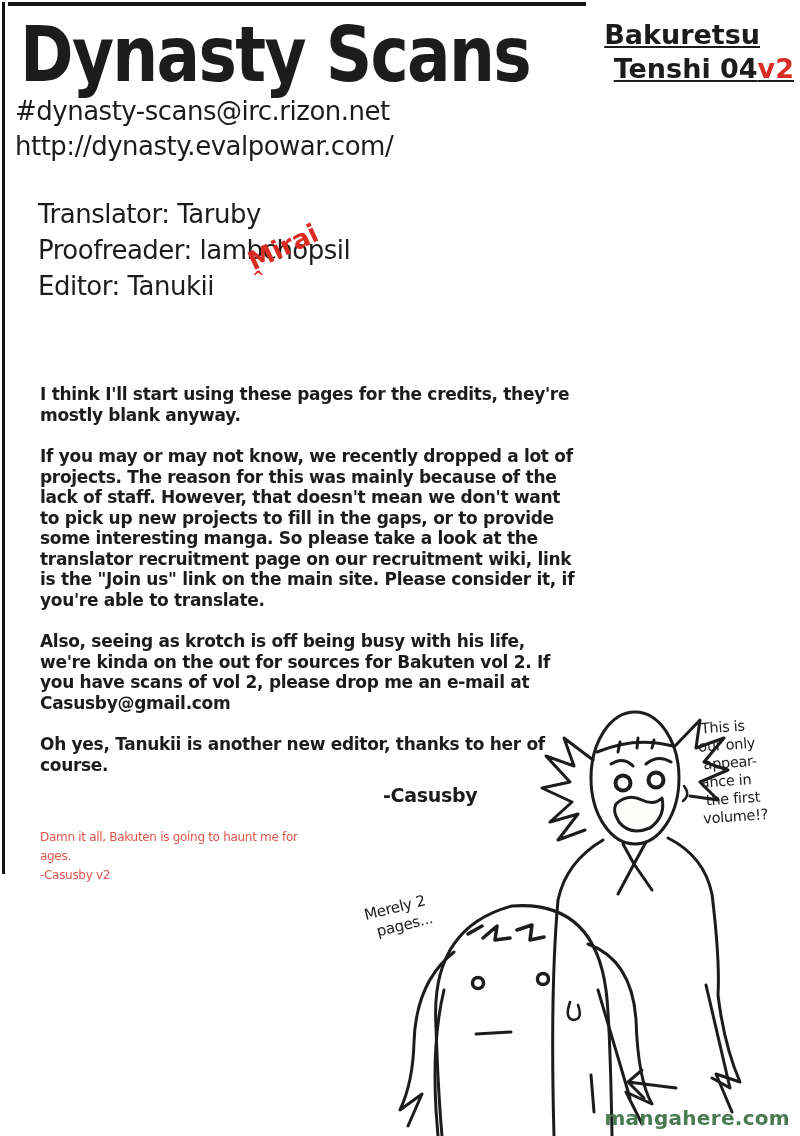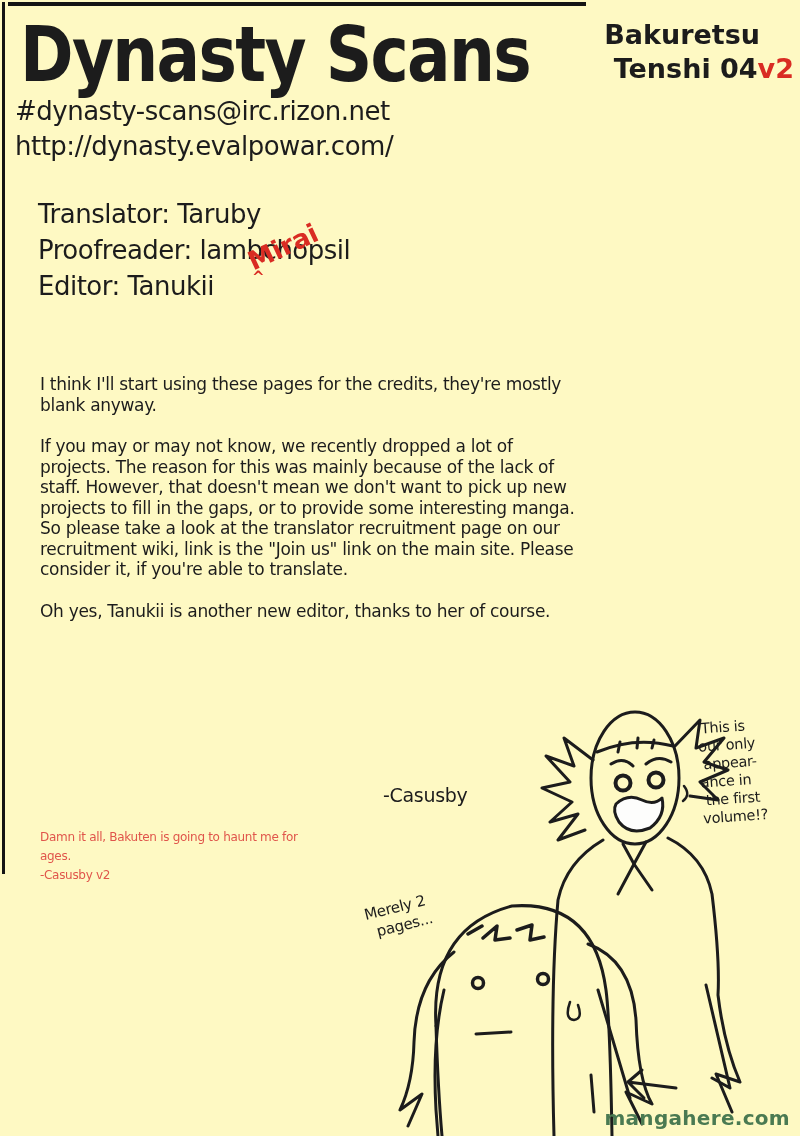--- a/index.html
+++ b/index.html
@@ -1,38 +1,38 @@
 <!DOCTYPE html>
 <html><head>
 <meta charset="utf-8">
 <style>
   html,body{margin:0;padding:0;background:#e8e8e8;}
   .page{
     position:relative;
     width:800px;height:1136px;
     margin:0 auto;
-    background:#fef9c3;
+    background:#ffffff;
     overflow:hidden;
     font-family:"DejaVu Sans", sans-serif;
     color:#1c1c1c;
   }
   .rule{position:absolute;background:#141414;}
   .rule.top{left:8px;top:2px;width:578px;height:4px;}
   .rule.left{left:2px;top:2px;width:3px;height:872px;}
 
   .title{
     position:absolute;left:20px;top:10px;
     font-size:76px;font-weight:bold;letter-spacing:-2px;
     transform:scaleX(0.85);transform-origin:left top;
     white-space:nowrap;
   }
   .series{
     position:absolute;right:6px;top:18px;
     font-size:27px;font-weight:bold;line-height:34px;
-    text-align:right;white-space:nowrap;
+    text-align:right;white-space:nowrap;text-decoration:underline;
   }
   .series .l1{padding-right:34px;display:block;}
   .red{color:#d92c23;}
 
   .contact{
     position:absolute;left:15px;
     font-size:26px;letter-spacing:-0.5px;white-space:nowrap;
   }
   .contact.irc{top:96px;}
   .contact.url{top:131px;}
@@ -45,27 +45,27 @@
     position:absolute;left:246px;top:232px;
     font-size:26px;font-weight:bold;color:#d92c23;
     transform:rotate(-25deg);white-space:nowrap;
   }
   .mirai-caret{
     position:absolute;left:252px;top:268px;
     font-size:15px;color:#d92c23;font-weight:bold;
   }
 
   .paragraphs{
-    position:absolute;left:40px;top:374px;width:540px;
-    font-size:17px;line-height:20.5px;letter-spacing:-0.3px;
+    position:absolute;left:40px;top:384px;width:540px;
+    font-size:17px;line-height:20.5px;letter-spacing:-0.3px;font-weight:bold;
   }
   .paragraphs p{margin:0 0 21px 0;}
   .signature{
     position:absolute;left:383px;top:784px;
-    font-size:19px;letter-spacing:-0.3px;
+    font-size:19px;letter-spacing:-0.3px;font-weight:bold;
   }
 
   .red-note{
     position:absolute;left:40px;top:828px;width:345px;
     font-size:12px;line-height:19px;color:#e0554b;letter-spacing:-0.3px;
   }
   .red-note .r{}
 
   .speech-girl{
     position:absolute;left:704px;top:716px;width:96px;
@@ -111,20 +111,21 @@
     <div>Translator: Taruby</div>
     <div>Proofreader: lambchopsil</div>
     <div>Editor: Tanukii</div>
   </div>
   <div class="mirai">Mirai</div>
   <div class="mirai-caret">^</div>
 
   <div class="paragraphs">
     <p>I think I'll start using these pages for the credits, they're mostly blank anyway.</p>
     <p>If you may or may not know, we recently dropped a lot of projects. The reason for this was mainly because of the lack of staff. However, that doesn't mean we don't want to pick up new projects to fill in the gaps, or to provide some interesting manga. So please take a look at the translator recruitment page on our recruitment wiki, link is the "Join us" link on the main site. Please consider it, if you're able to translate.</p>
+    <p>Also, seeing as krotch is off being busy with his life, we're kinda on the out for sources for Bakuten vol 2. If you have scans of vol 2, please drop me an e-mail at Casusby@gmail.com</p>
     <p>Oh yes, Tanukii is another new editor, thanks to her of course.</p>
   </div>
 
   <div class="signature">-Casusby</div>
 
   <div class="red-note">
     <div>Damn it all, Bakuten is going to haunt me for</div>
     <div class="r">ages.</div>
     <div class="r">-Casusby v2</div>
   </div>

